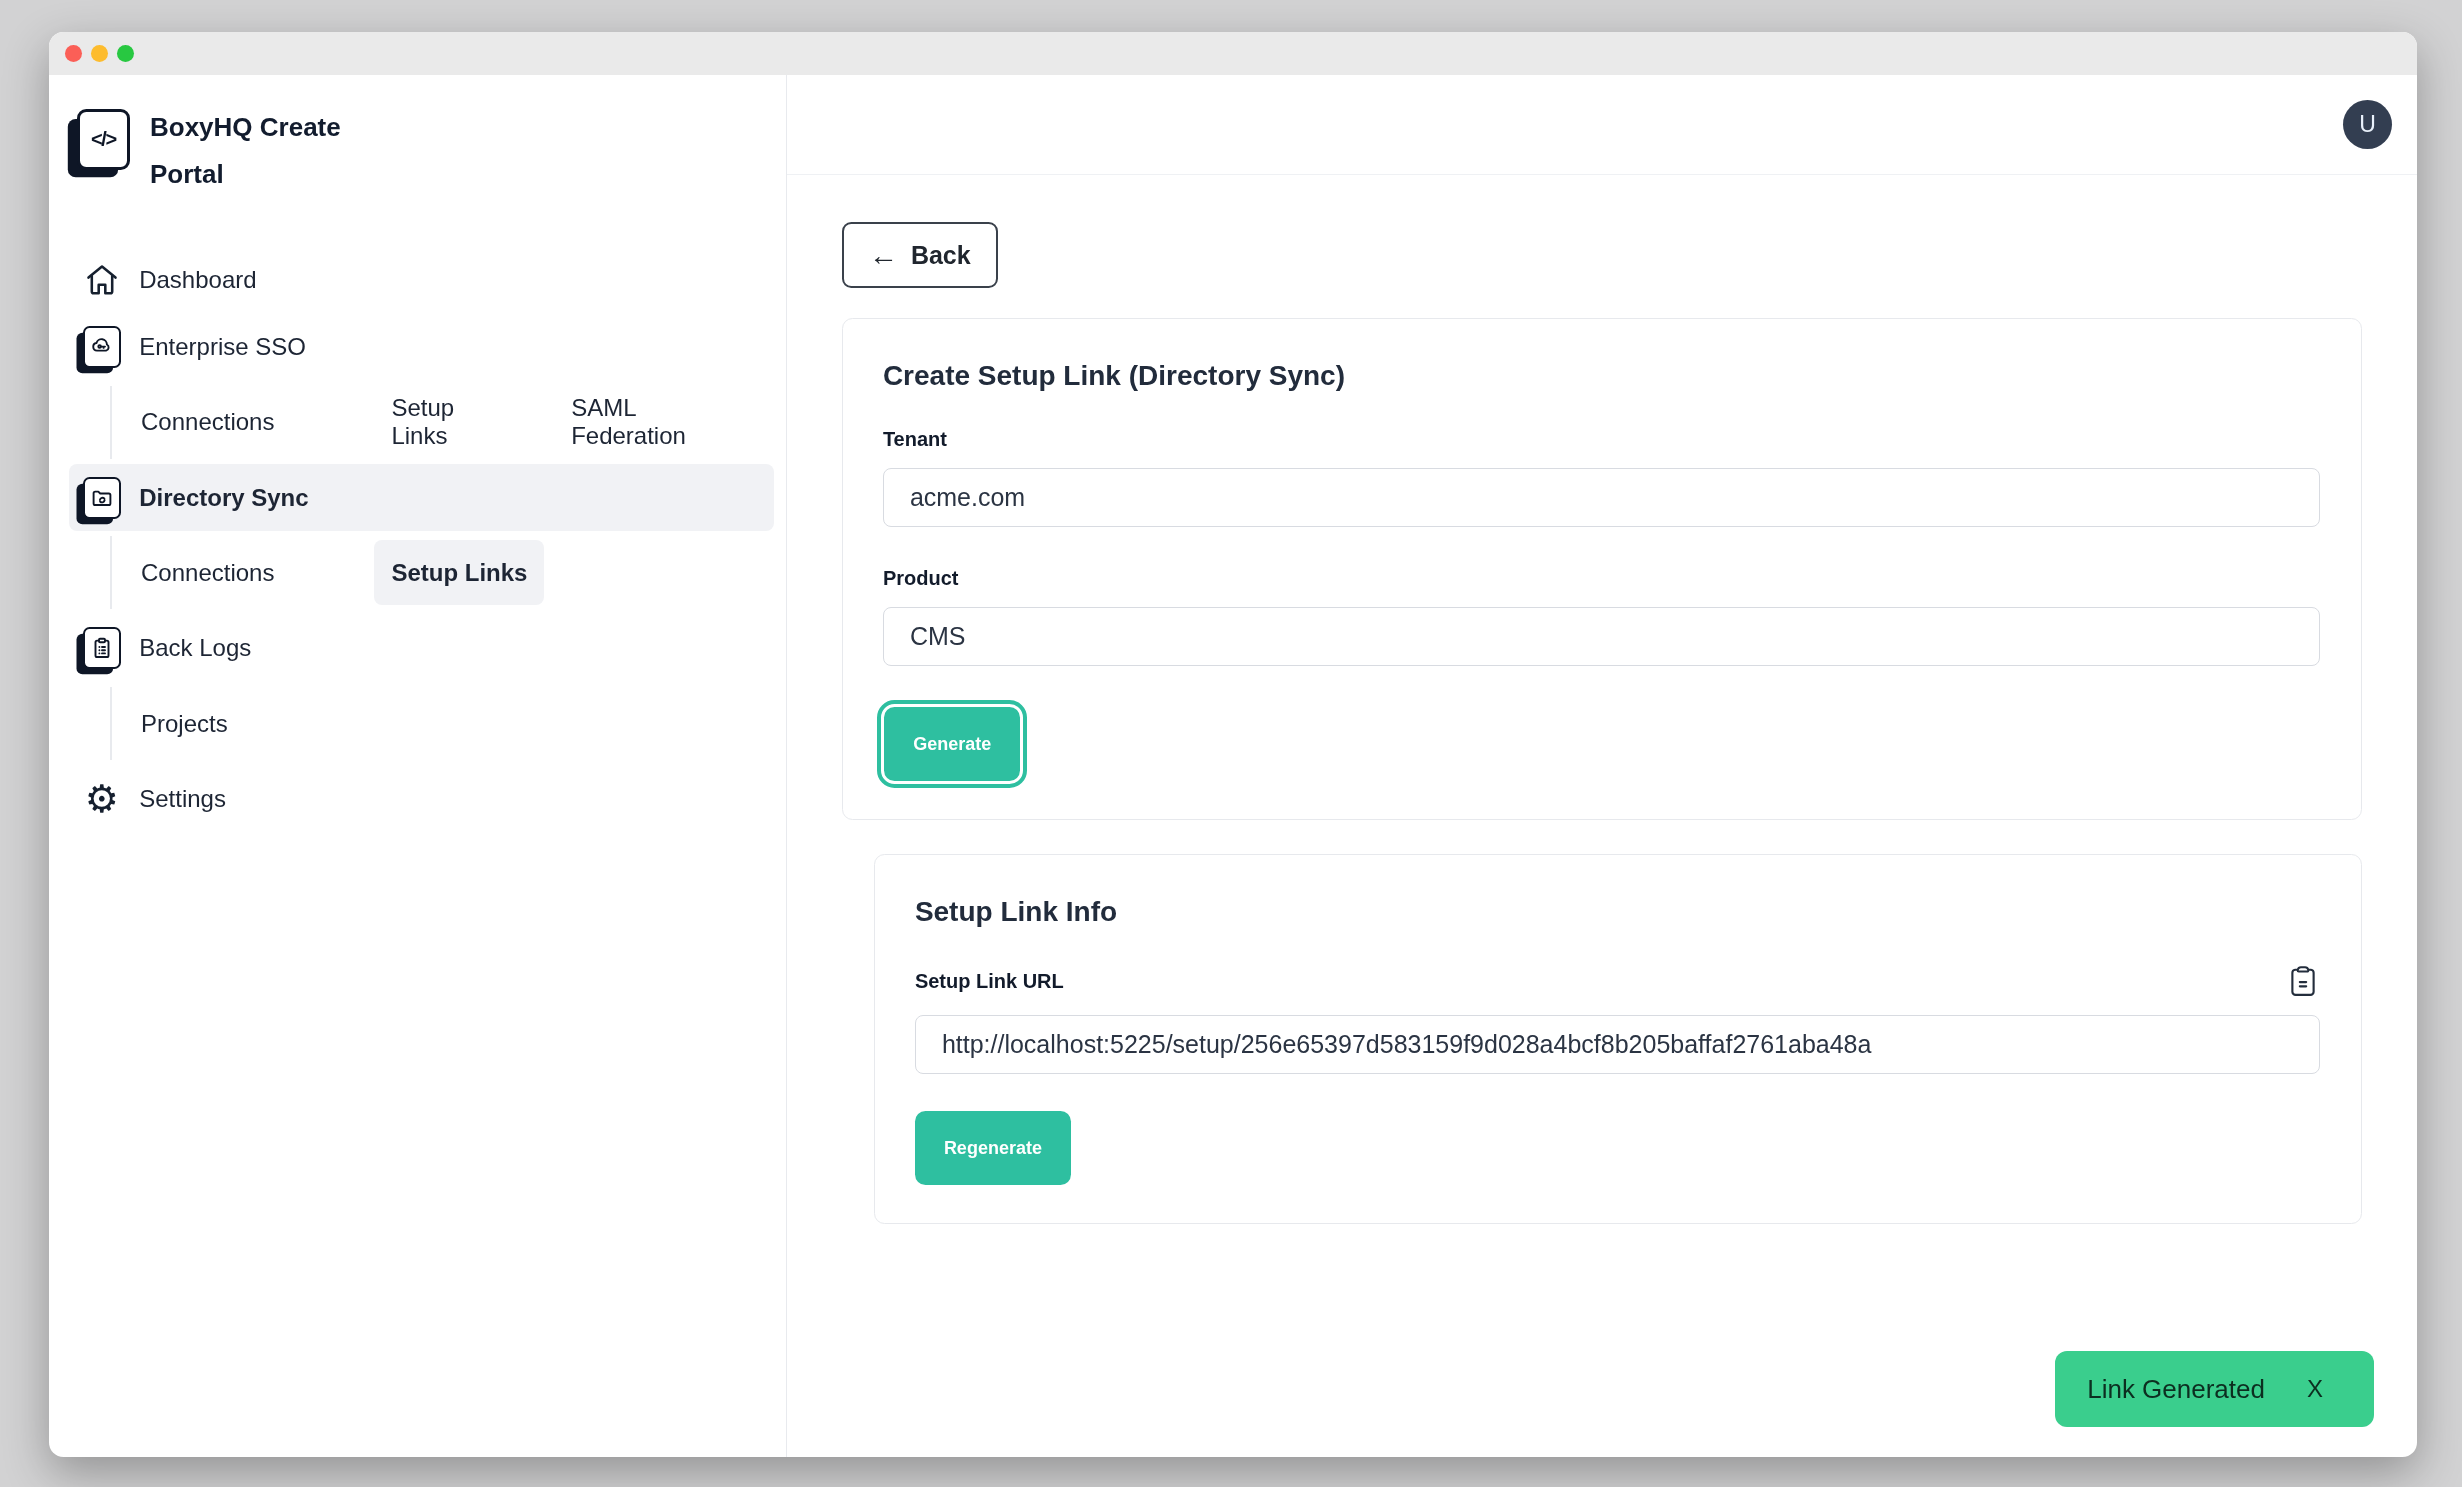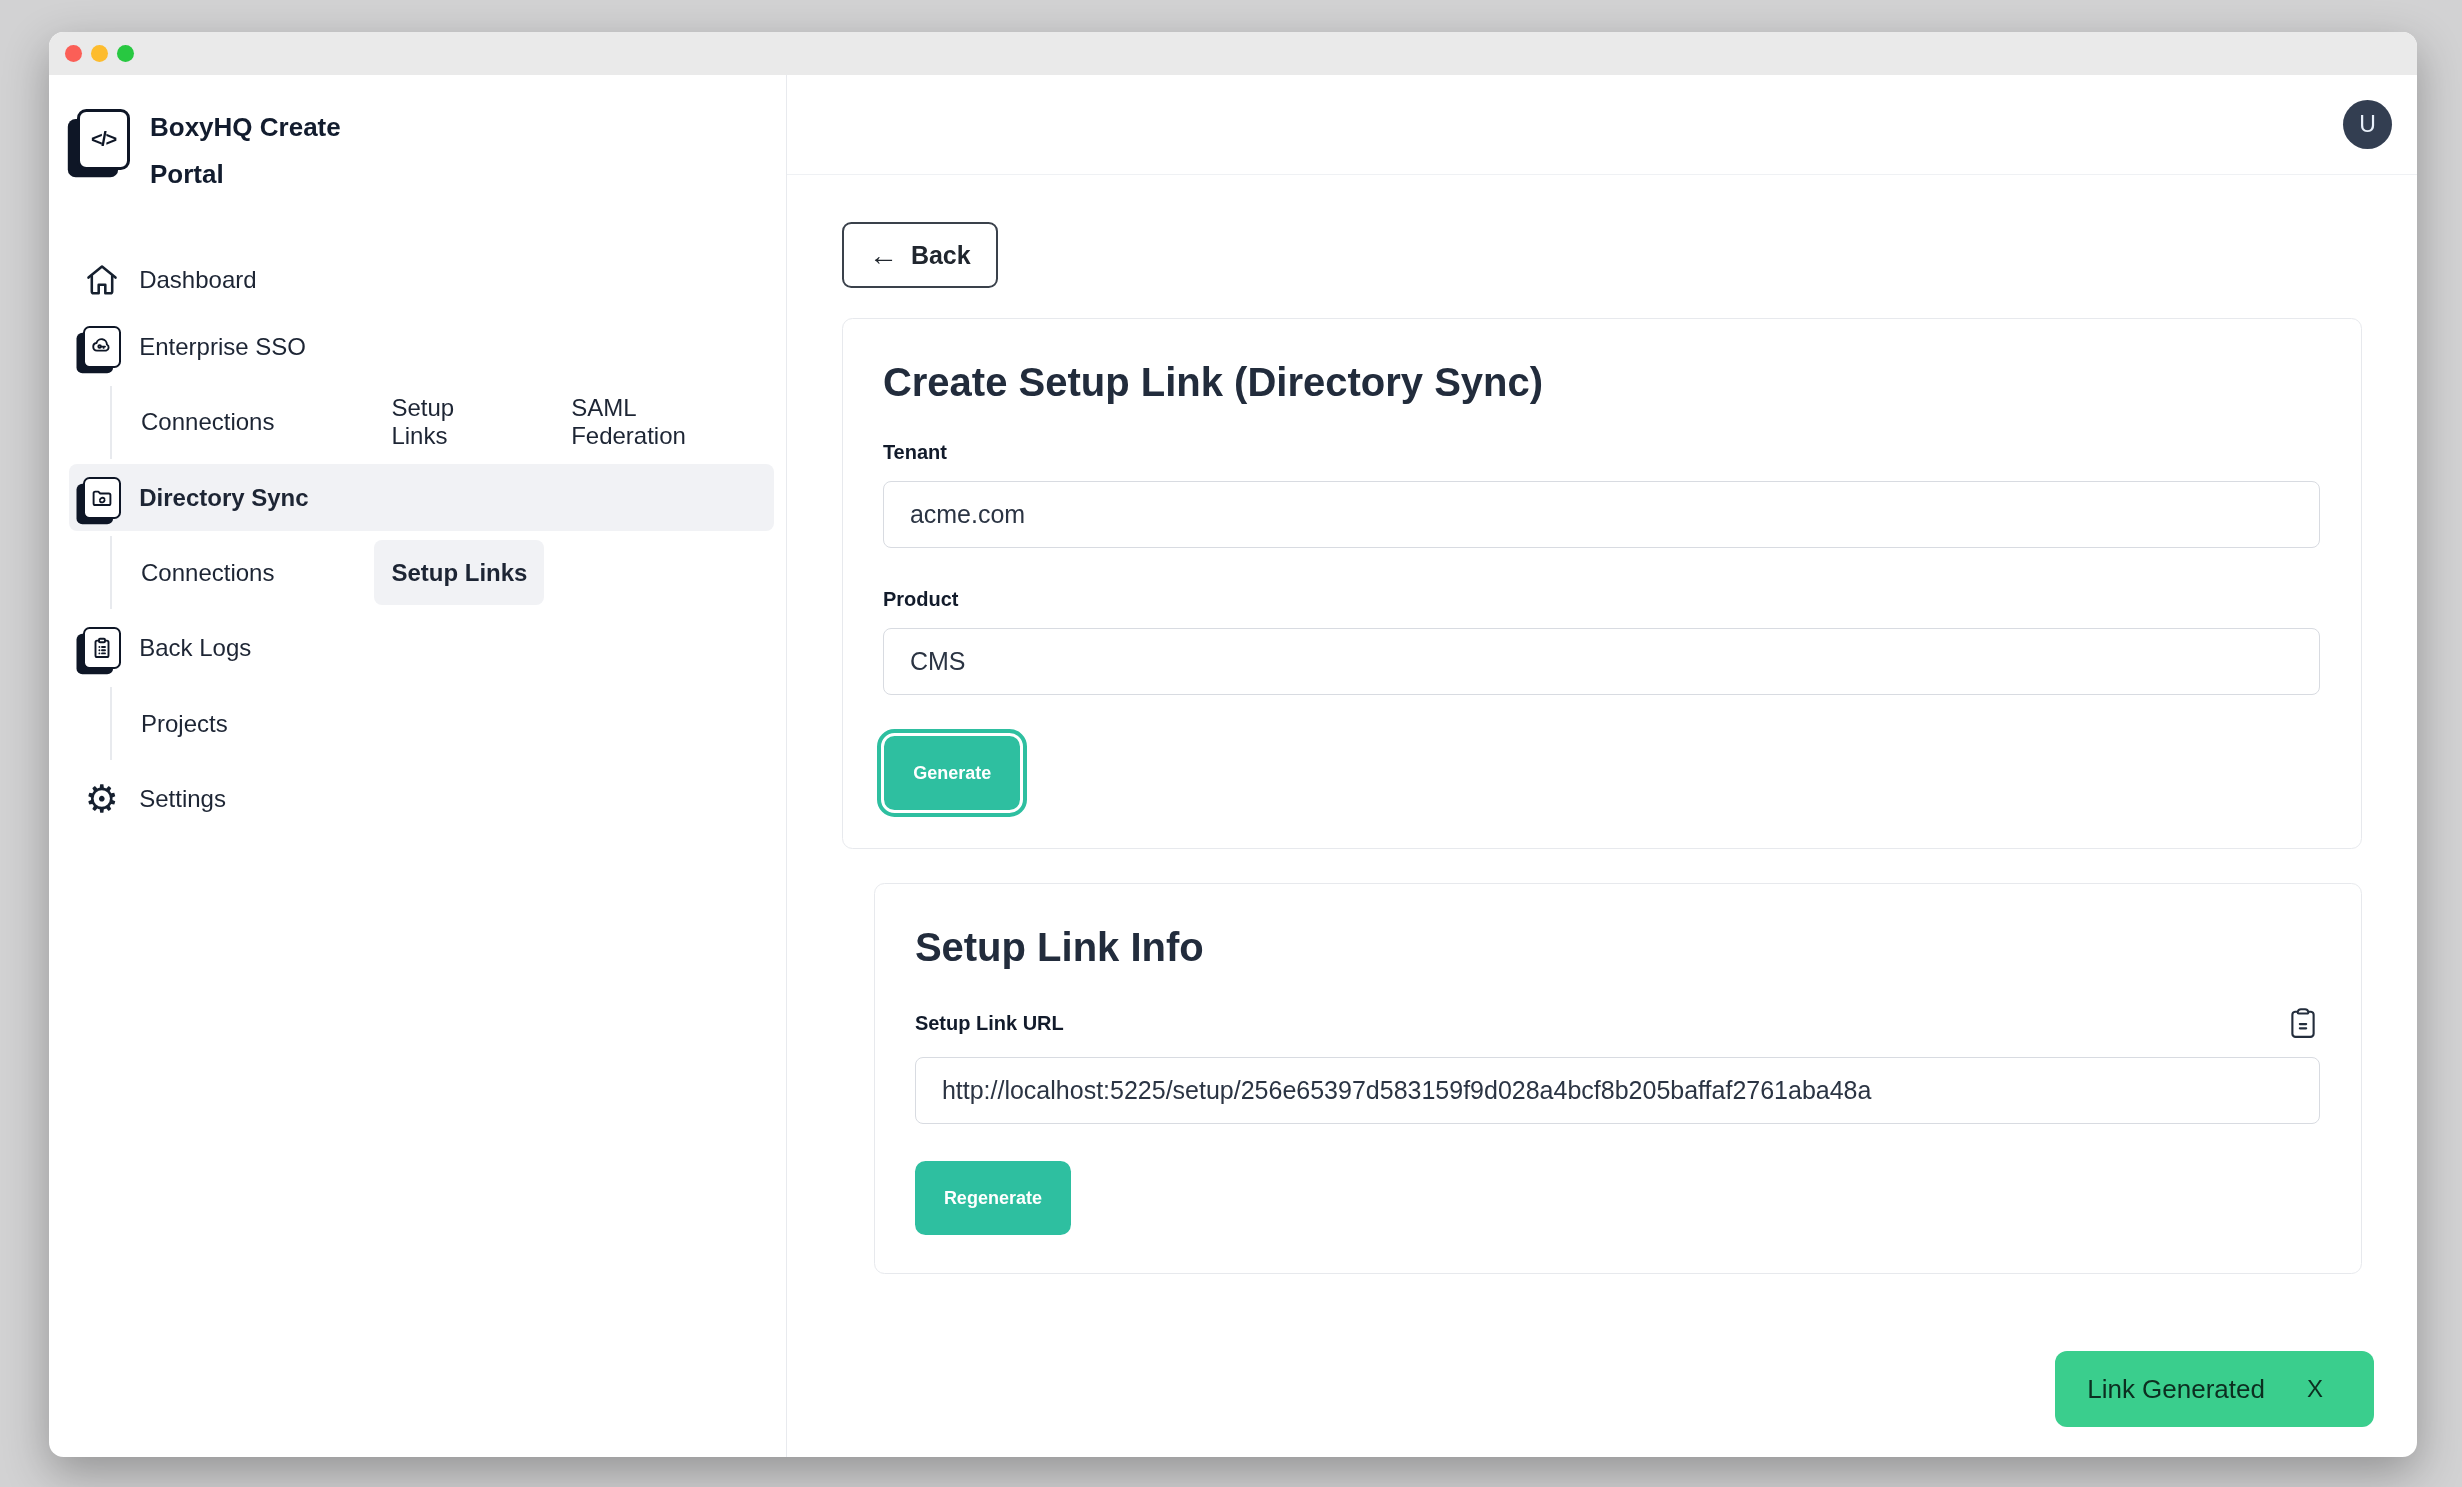--- a/index.html
+++ b/index.html
@@ -90,26 +90,26 @@
     font-size: 25px; font-weight: 700; color: #20262e; cursor: pointer;
     font-family: inherit;
   }
   .back-arrow { font-size: 29px; font-weight: 400; line-height: 1; }
   .card {
     border: 1.3px solid #e7e9ed; border-radius: 10.5px;
     padding: 41px 41px 38px 40px; background: #fff;
   }
   .card-create { margin-top: 30px; }
   .card-info { margin-top: 34px; margin-left: 32px; }
-  .card-title { font-size: 40px; font-weight: 700; color: #222c3c; margin-bottom: 36px; }
+  .card-title { font-size: 28px; font-weight: 700; color: #222c3c; margin-bottom: 36px; }
   .field { margin-top: 40px; }
   .field:first-of-type { margin-top: 0; }
   .field-label { font-size: 20px; font-weight: 700; color: #121b2b; margin-bottom: 17px; }
   .text-input {
-    width: 100%; height: 67px;
+    width: 100%; height: 59px;
     border: 1.3px solid #d8dbe1; border-radius: 8px;
     padding: 0 26px; font-size: 25px; color: #2b3443;
     font-family: inherit; background: #fff; outline: none;
   }
   .btn {
     display: inline-flex; align-items: center; justify-content: center;
     height: 74px; padding: 0 29px; border: none; border-radius: 10.5px;
     background: #2ebfa0; color: #fff; font-size: 18px; font-weight: 700;
     cursor: pointer; font-family: inherit;
   }

